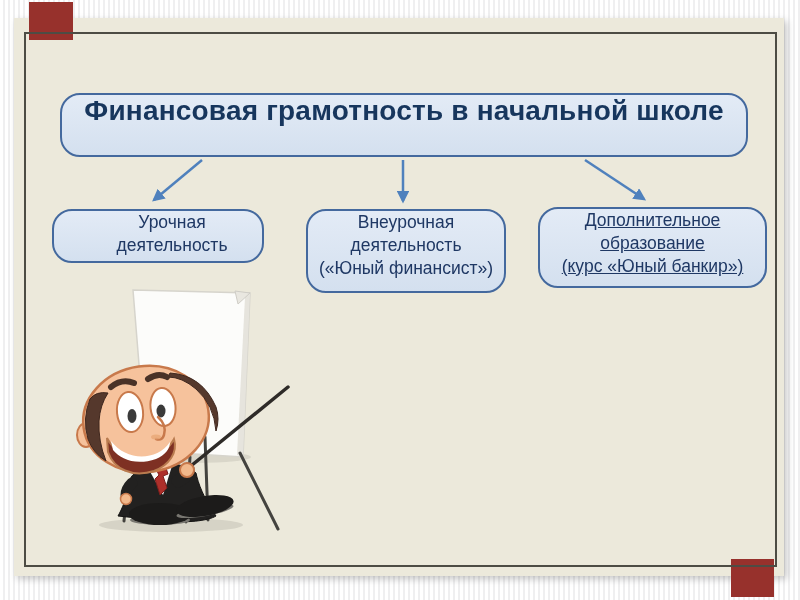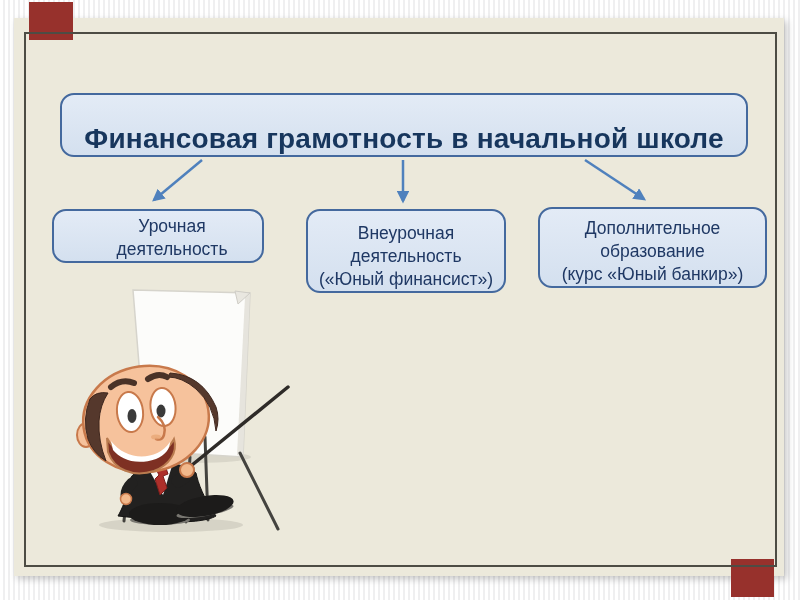--- a/index.html
+++ b/index.html
@@ -13,32 +13,32 @@
     background:#ece9db;box-shadow:3px 3px 7px rgba(0,0,0,.22);
   }
   .slide-frame{
     position:absolute;left:24px;top:32px;width:749px;height:531px;
     border:2px solid #4d4c44;background:transparent;
   }
   .corner-accent{position:absolute;background:#97312c;}
   .corner-tl{left:29px;top:2px;width:44px;height:38px;}
   .corner-br{left:731px;top:559px;width:43px;height:38px;}
   .node{
-    position:absolute;display:flex;align-items:flex-end;justify-content:center;
+    position:absolute;display:flex;align-items:flex-start;justify-content:center;
     background:linear-gradient(180deg,#e3ebf6,#d4e0ef);
-    border:2px solid #44699e;border-radius:14px;box-sizing:border-box;
+    border:2px solid #44699e;border-radius:20px;box-sizing:border-box;
     color:#1f3864;text-align:center;
   }
   .title-box{left:60px;top:93px;width:688px;height:64px;}
   .title-box .lbl{font-size:28px;font-weight:bold;color:#17365d;letter-spacing:.2px;}
   .branch{font-size:17.5px;line-height:23px;}
   .branch .lbl{white-space:pre-line;}
   .box-1{left:52px;top:209px;width:212px;height:54px;padding-left:28px;}
   .box-2{left:306px;top:209px;width:200px;height:84px;}
-  .box-3{left:538px;top:207px;width:229px;height:81px;}
+  .box-3{left:538px;top:207px;width:229px;height:81px;text-decoration:underline;}
   .arrows,.illustration{position:absolute;pointer-events:none;}
   .arrows{left:0;top:0;}
   .illustration{left:66px;top:285px;}
 </style>
 </head>
 <body>
 
 <div class="stage">
 
   <div class="slide-bg"></div>

